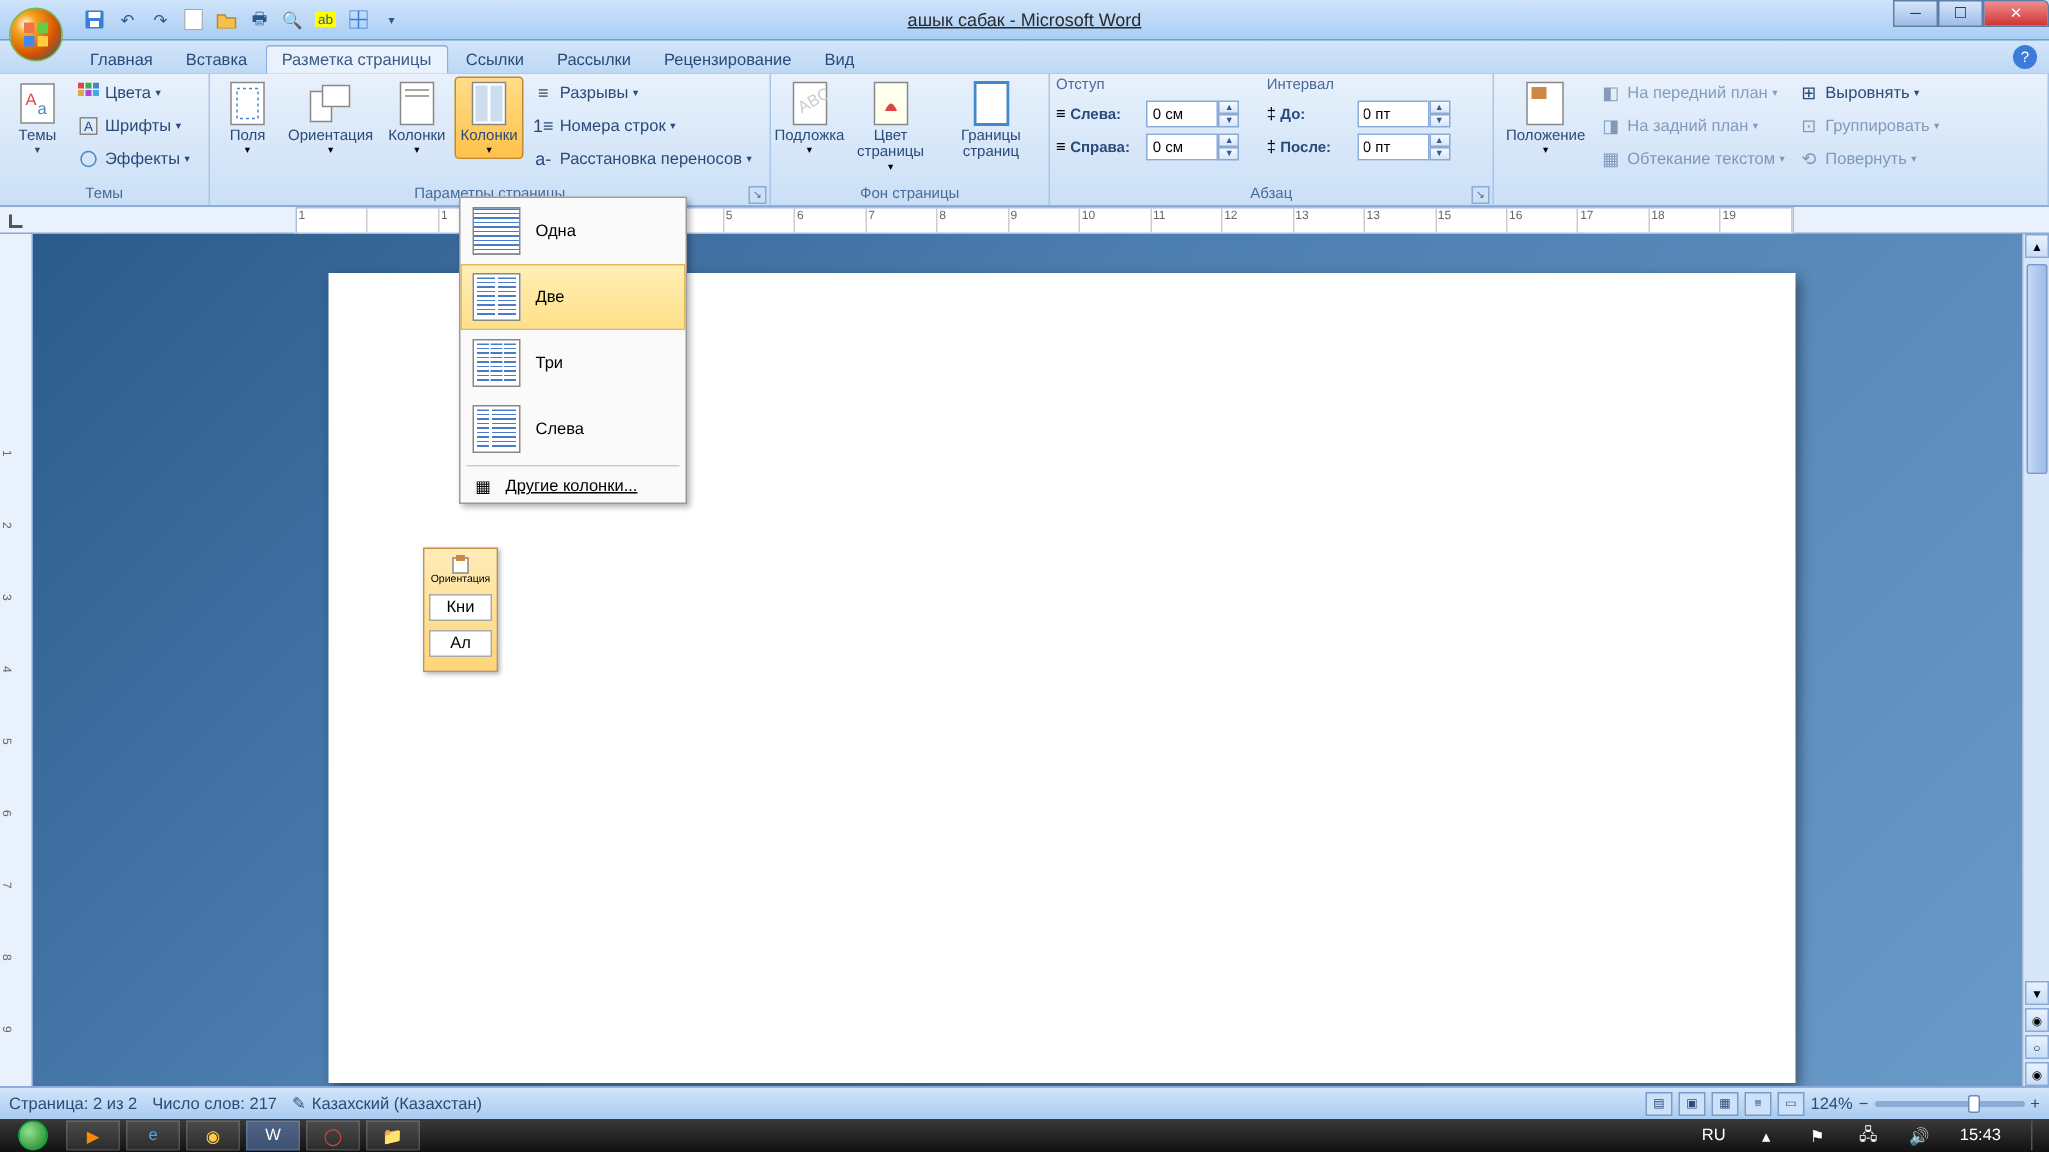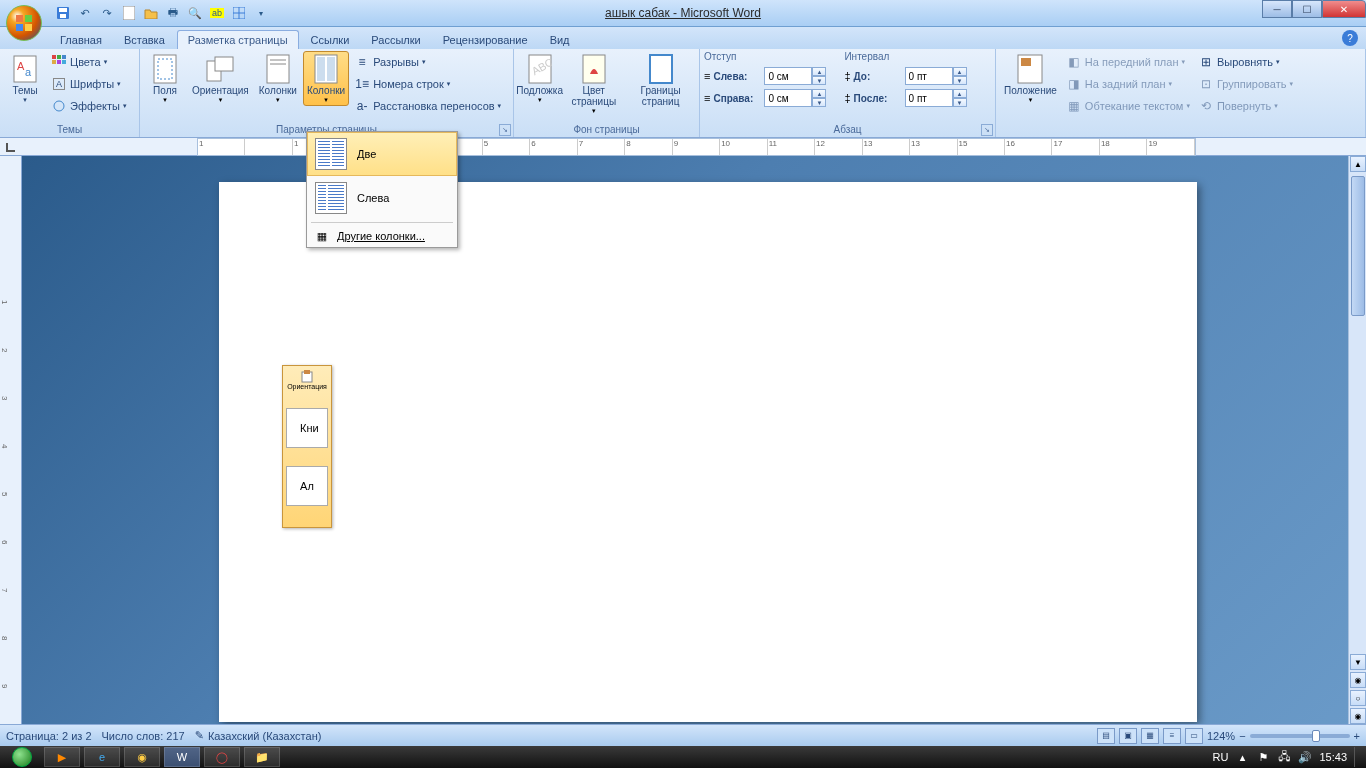--- a/index.html
+++ b/index.html
@@ -55,37 +55,37 @@
 
 .workspace { position:absolute; top:138px; left:0; right:0; bottom:44px; background:#3a6ea5; display:flex; }
 .vruler { width:22px; background:#e8f1fc; border-right:1px solid #89a9d6; position:relative; }
 .vruler-corner { position:absolute; top:0; left:0; width:22px; height:18px; background:#e8f1fc; display:flex; align-items:center; justify-content:center; border-bottom:1px solid #89a9d6;}
 .doc-area { flex:1; position:relative; overflow:hidden; background:linear-gradient(135deg,#2a5a8a 0%,#4d7eb0 40%,#6a9ac8 100%); }
 .hruler { height:18px; background:#e8f1fc; border-bottom:1px solid #89a9d6; position:relative; font-size:8px; color:#5a7a9a; }
 .hruler-inner { position:absolute; left:175px; right:170px; height:18px; background:#fff; border:1px solid #a8c0dd; display:flex; }
 .tick { flex:1; border-right:1px solid #ccc; font-size:8px; color:#666; text-align:left; padding-left:1px; position:relative;}
 .page { position:absolute; left:197px; top:44px; width:978px; height:540px; background:#fff; box-shadow:3px 3px 8px rgba(0,0,0,.4); }
 .smart-tag { position:absolute; left:260px; top:227px; width:50px; background:linear-gradient(#ffecb9,#ffd576); border:1px solid #c9953c; padding:3px; font-size:8px; text-align:center; box-shadow:1px 1px 3px rgba(0,0,0,.3);}
-.smart-tag-item { background:#fff; border:1px solid #aaa; margin:18px 0; padding:13px; font-size:7px;}
+.smart-tag-item { background:#fff; border:1px solid #aaa; margin:6px 0; padding:2px; font-size:7px;}
 
 .scroll-v { position:absolute; right:0; top:18px; bottom:0; width:18px; background:#d8e6f9; border-left:1px solid #a8c0dd; }
 .scroll-v .thumb { position:absolute; top:20px; width:14px; left:2px; height:140px; background:linear-gradient(90deg,#c3d9f5,#9dbce6); border:1px solid #7a9ac8; border-radius:2px;}
 .scroll-v .btn { position:absolute; width:16px; height:16px; left:1px; background:linear-gradient(#e8f2ff,#c8ddf7); border:1px solid #8aabd6; display:flex; align-items:center; justify-content:center; font-size:8px; cursor:pointer;}
 
 .statusbar { position:absolute; bottom:22px; left:0; right:0; height:22px; background:linear-gradient(#d3e5fa,#a9cbef); display:flex; align-items:center; padding:0 6px; border-top:1px solid #89a9d6; gap:10px; color:#2a4a7a; font-size:11px; }
 .statusbar .right { margin-left:auto; display:flex; align-items:center; gap:4px; }
 .view-btn { width:18px; height:16px; border:1px solid #7a9ac8; background:#cde2f9; cursor:pointer; display:flex; align-items:center; justify-content:center; font-size:8px;}
 .zoom-slider { width:100px; height:4px; background:#8aabd6; position:relative; border-radius:2px;}
 .zoom-slider .thumb { position:absolute; left:62%; top:-4px; width:8px; height:12px; background:#fff; border:1px solid #6a8abb; border-radius:2px; cursor:pointer;}
 
 .taskbar { position:absolute; bottom:0; left:0; right:0; height:22px; background:linear-gradient(#3a3a3a,#111); display:flex; align-items:center; padding:0 4px; gap:4px; }
 .start-btn { width:36px; height:22px; display:flex; align-items:center; justify-content:center; }
 .start-orb { width:20px; height:20px; border-radius:50%; background:radial-gradient(circle at 35% 35%, #8fe38f, #1a7c1a); border:1px solid #0a4; }
 .task-btn { width:36px; height:20px; background:rgba(255,255,255,.1); border:1px solid rgba(255,255,255,.15); display:flex; align-items:center; justify-content:center; cursor:pointer; font-size:11px;}
-.tray { margin-left:auto; display:flex; align-items:center; gap:7px; color:#fff; font-size:10px; }
+.tray { margin-left:auto; display:flex; align-items:center; gap:20px; color:#fff; font-size:10px; }
 .tray-ico { width:14px; height:14px; display:flex; align-items:center; justify-content:center; }
 
 svg { display:block; }
 </style>
 </head>
 <body>
 
 <div class="titlebar">
   <div class="office-btn">
     <div class="office-orb">
@@ -473,26 +473,40 @@
       <div class="thumb"></div>
       <div class="btn" style="bottom:54px">▼</div>
       <div class="btn" style="bottom:36px">◉</div>
       <div class="btn" style="bottom:18px">○</div>
       <div class="btn" style="bottom:0">◉</div>
     </div>
   </div>
 </div>
 
 <div class="dropdown">
+  <div class="dd-item">
+      <div class="dd-ico c1">
+        <div></div>
+      </div>
+      <span>Одна</span>
+    </div>
   <div class="dd-item hover">
       <div class="dd-ico c2">
         <div></div>
         <div></div>
       </div>
       <span>Две</span>
+    </div>
+  <div class="dd-item">
+      <div class="dd-ico c3">
+        <div></div>
+        <div></div>
+        <div></div>
+      </div>
+      <span>Три</span>
     </div>
   <div class="dd-item">
       <div class="dd-ico c2" style="gap:2px;padding:2px;">
         <div style="flex:0 0 8px"></div>
         <div></div>
       </div>
       <span>Слева</span>
     </div>
   <div class="dd-sep"></div>
   <div class="dd-footer">

